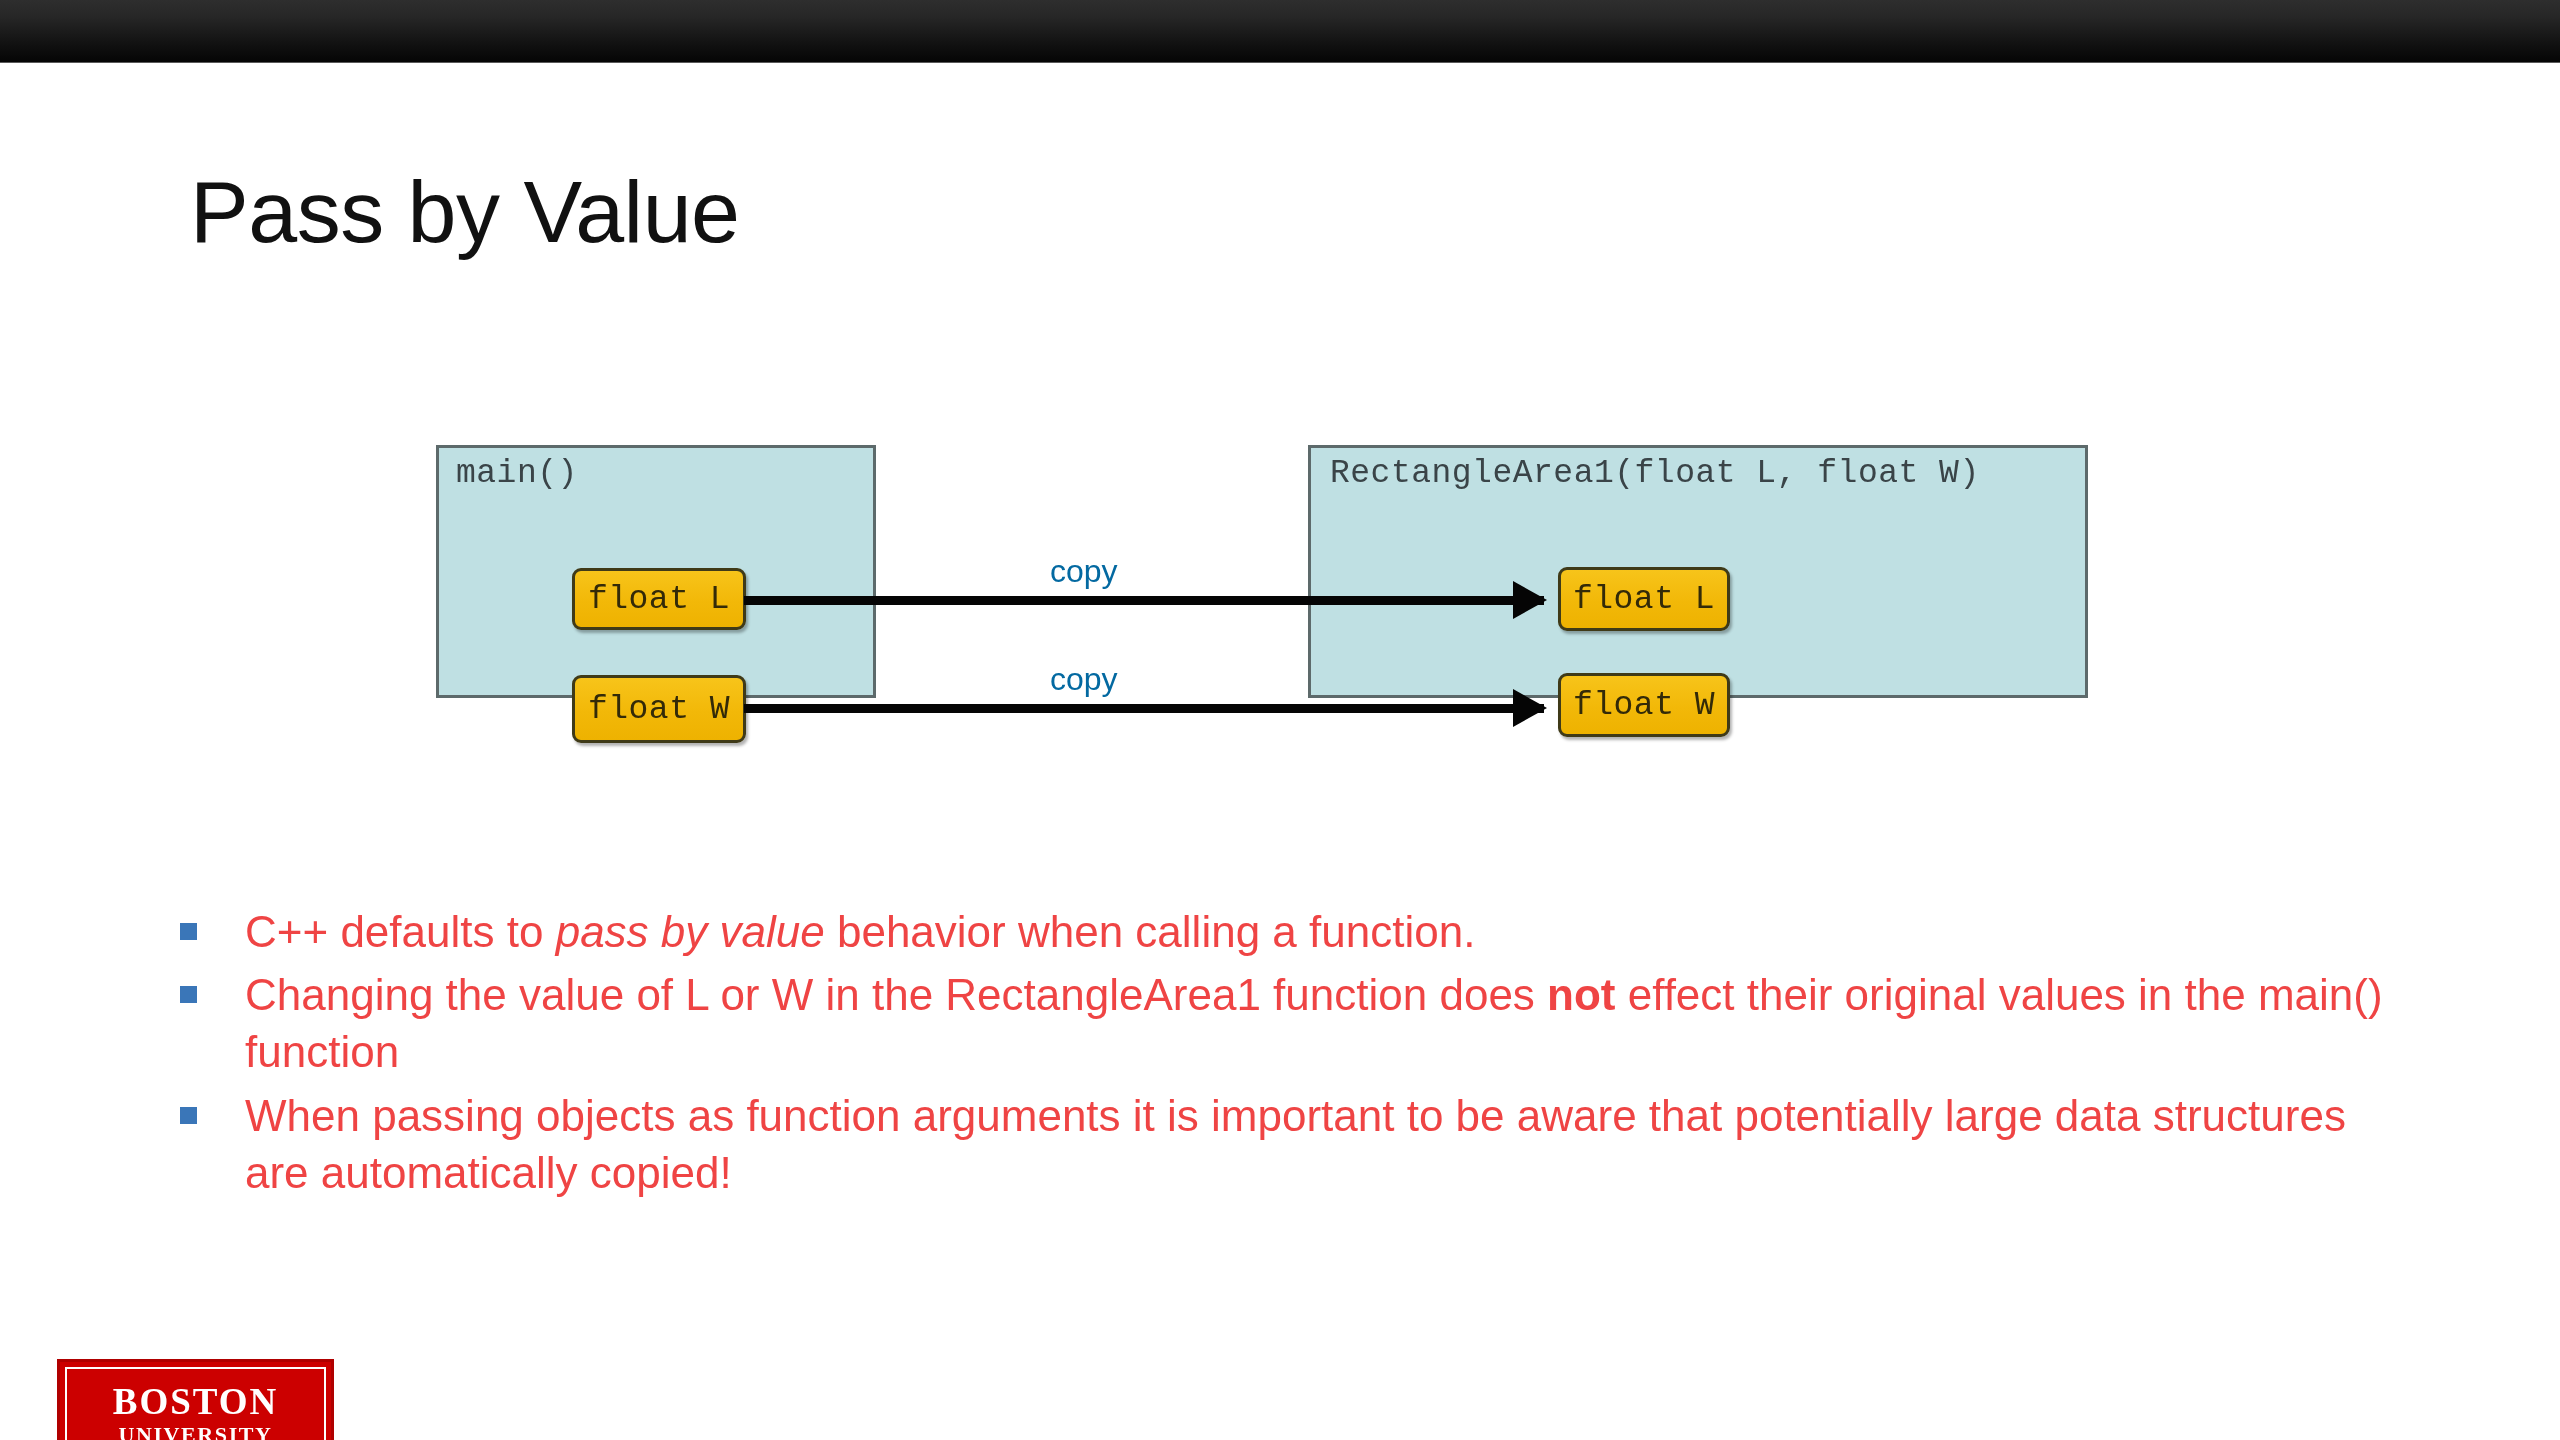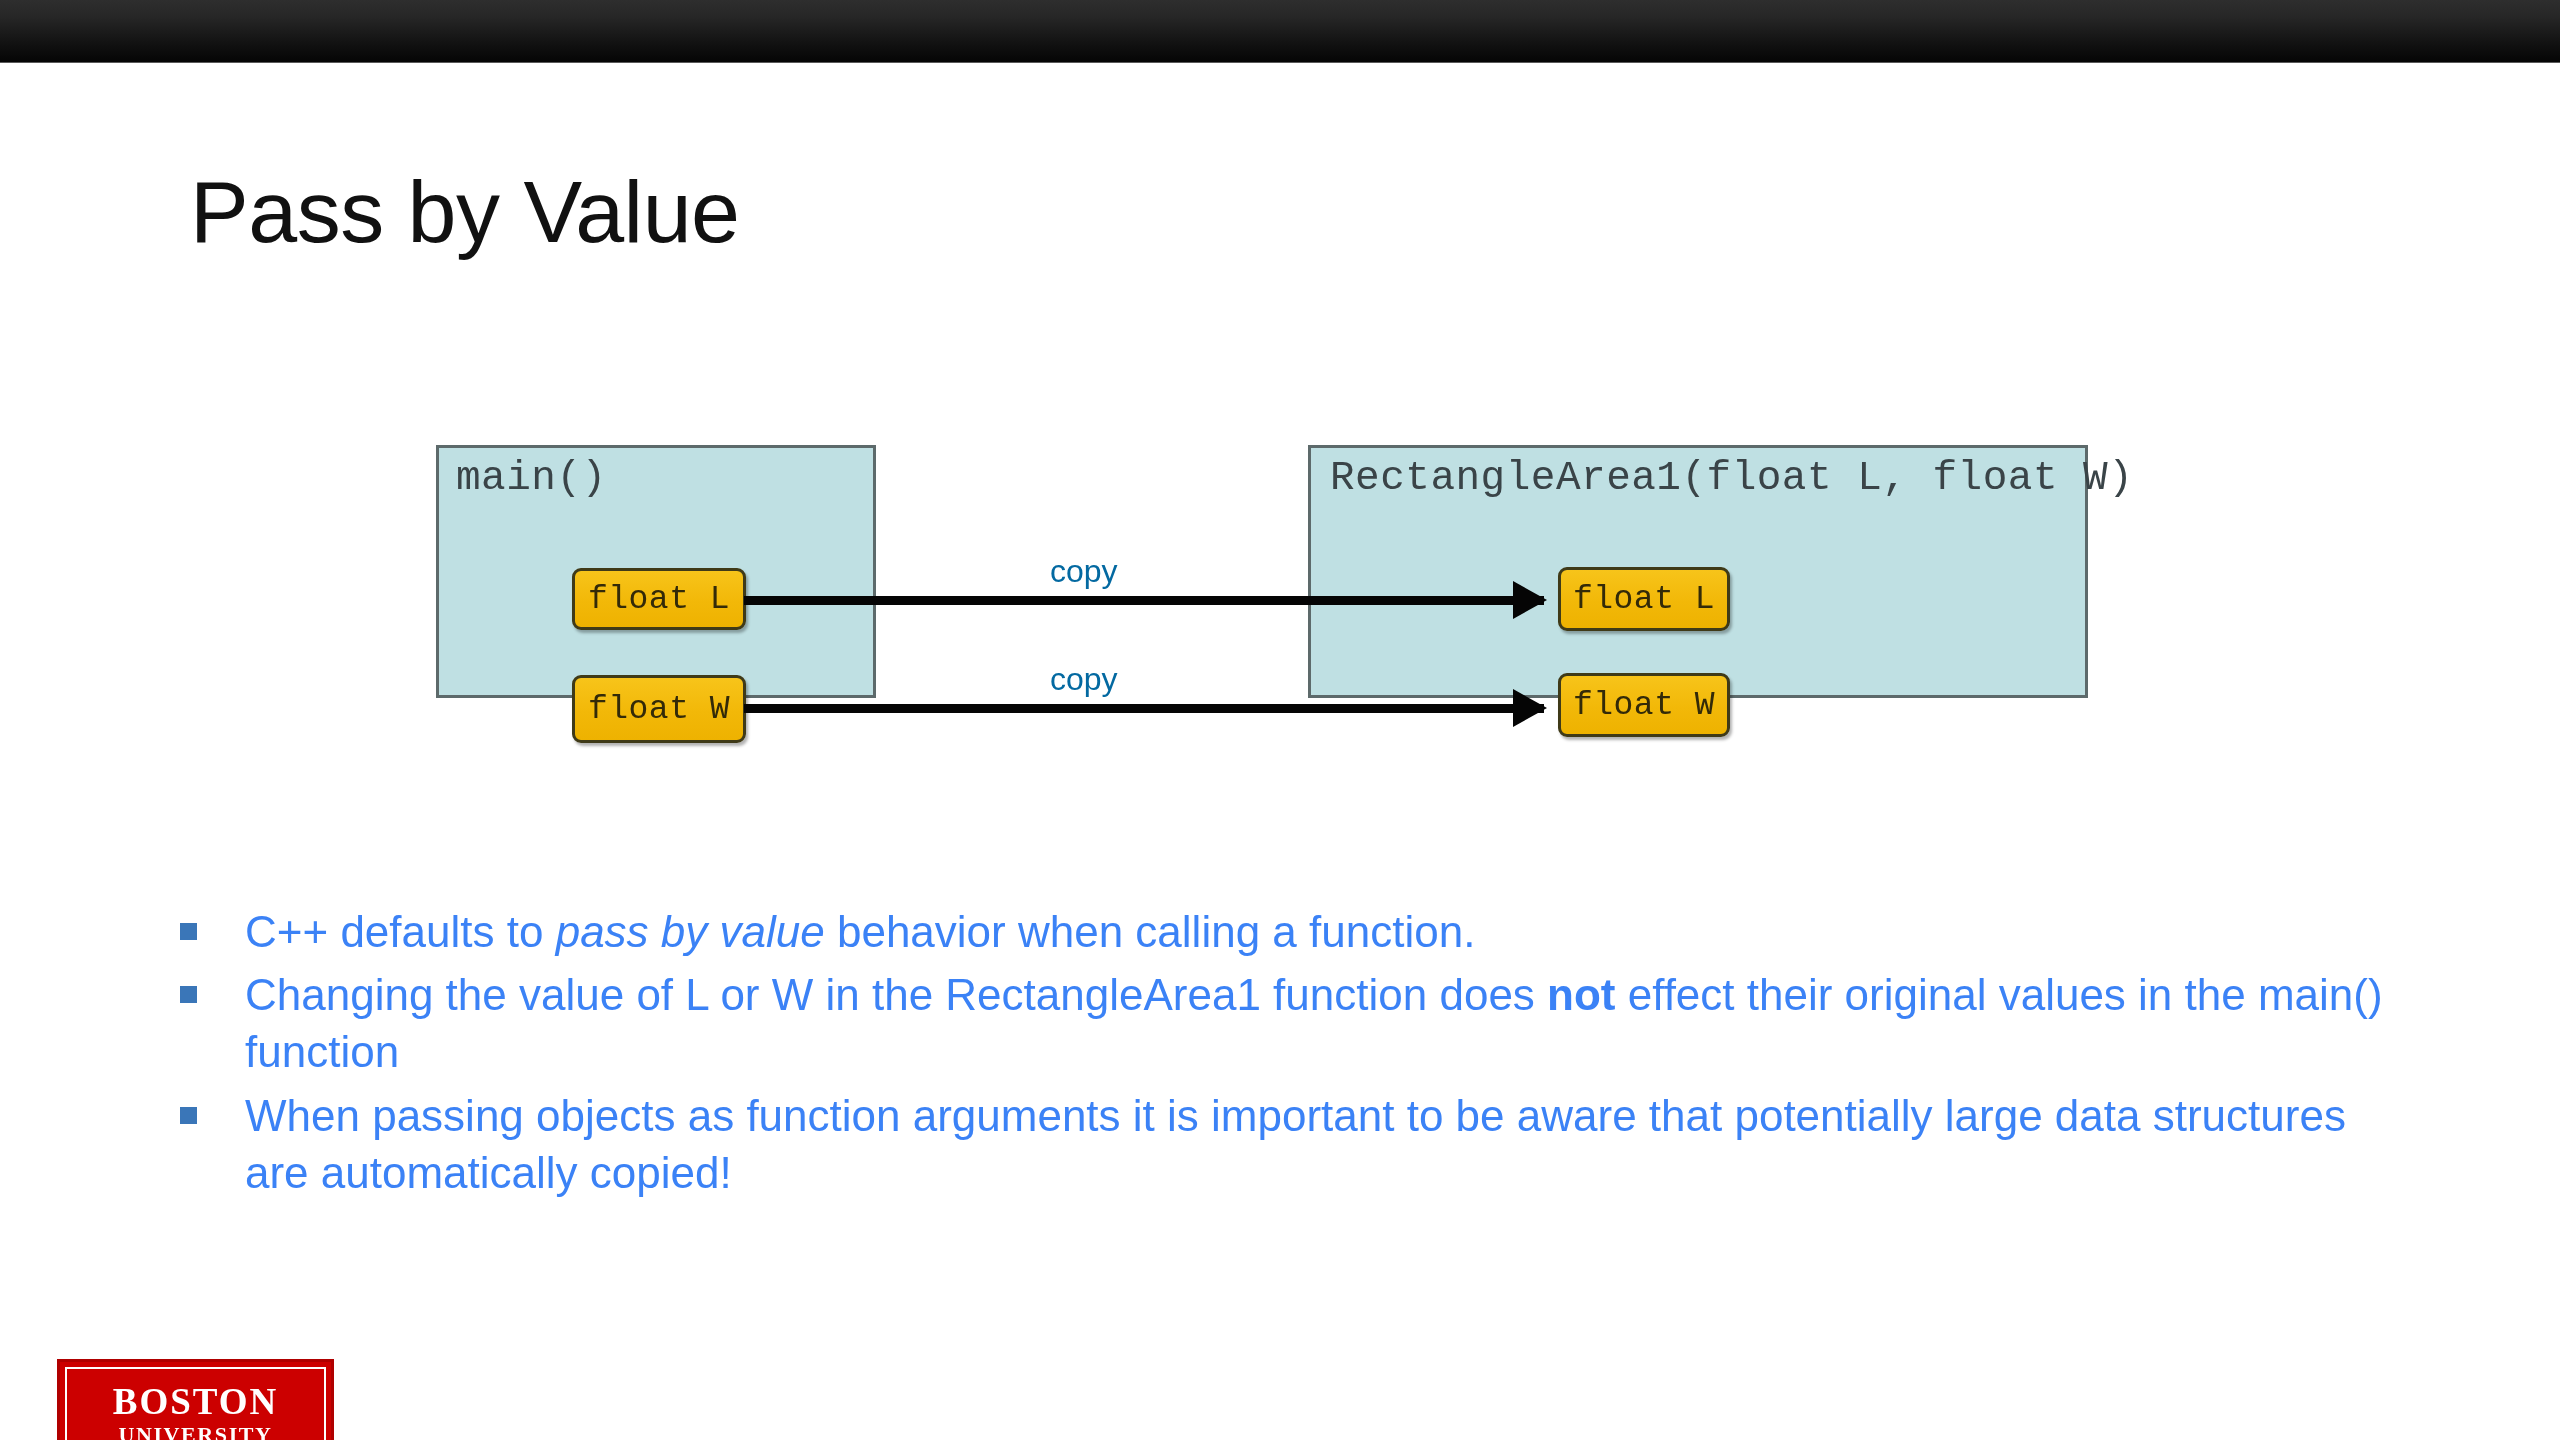--- a/index.html
+++ b/index.html
@@ -61,21 +61,21 @@
     background: #bfe0e3;
     border: 3px solid #5d6a6b;
     box-sizing: border-box;
   }
   #frame-main  { left: 436px; top: 382px; width: 440px; height: 253px; }
   #frame-func  { left: 1308px; top: 382px; width: 780px; height: 253px; }
 
   .frame-label {
     position: absolute;
     font-family: "Liberation Mono", "DejaVu Sans Mono", monospace;
-    font-size: 41px;
+    font-size: 33px;
     color: #3a4448;
     white-space: nowrap;
     letter-spacing: 0.5px;
   }
   #label-main { left: 456px; top: 392px; }
   #label-func { left: 1330px; top: 392px; }
 
   .var-box {
     position: absolute;
     background: linear-gradient(to bottom, #f7c41a 0%, #f2b808 55%, #eeb200 100%);
@@ -145,21 +145,21 @@
     width: 17px;
     height: 17px;
     background: #3a76b8;
     margin-top: 20px;
     margin-right: 48px;
   }
   .bullet-text {
     flex: 1 1 auto;
     font-size: 44px;
     line-height: 1.30;
-    color: #3b82f6;
+    color: #ef4444;
     max-width: 2150px;
   }
   .bullet-text i { font-style: italic; }
   .bullet-text b { font-weight: bold; }
 
   
   #bu-logo {
     position: absolute;
     left: 57px;
     top: 1296px;

